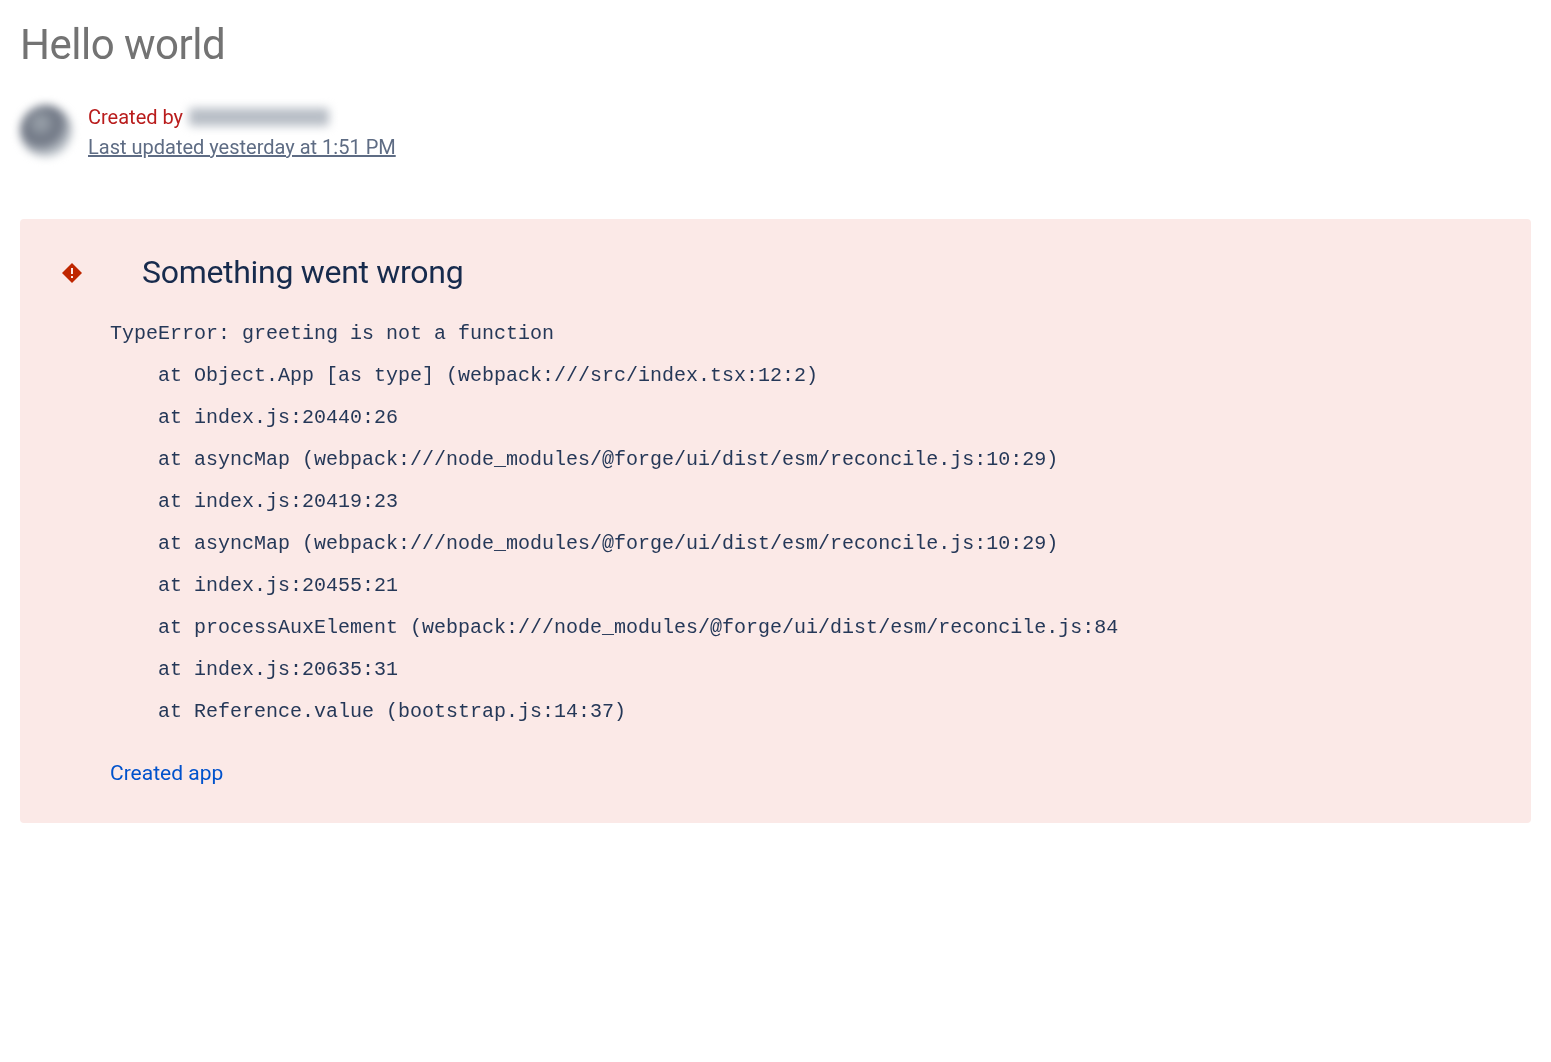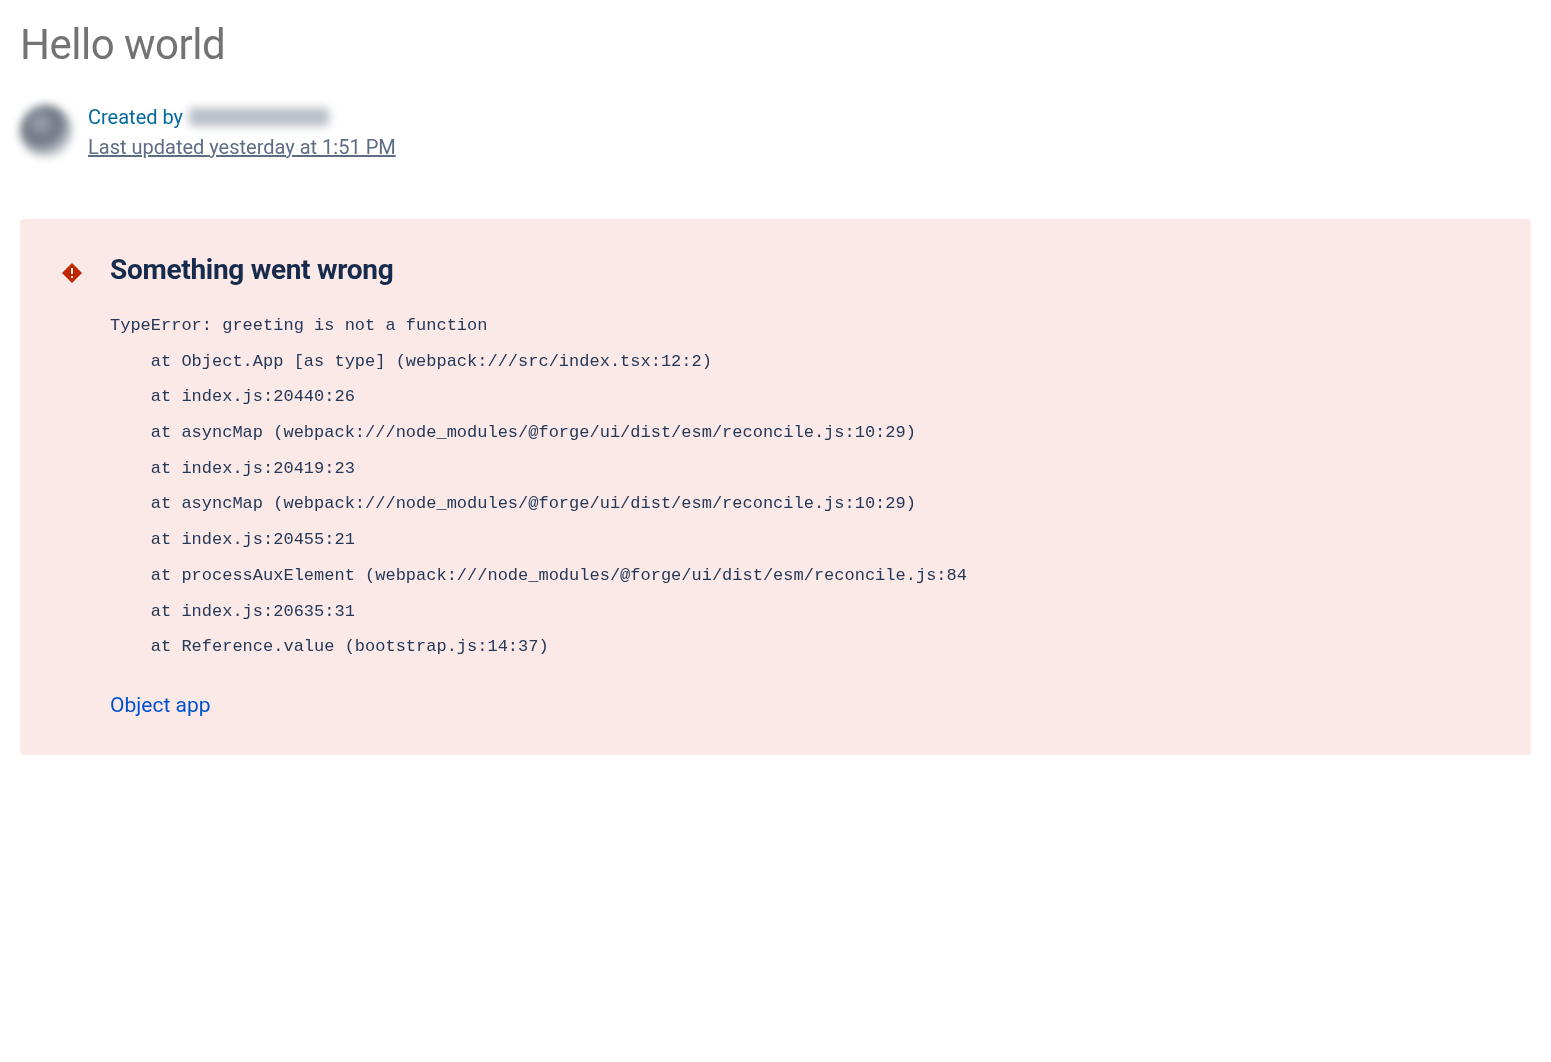--- a/index.html
+++ b/index.html
@@ -41,21 +41,21 @@
       padding-top: 0px;
     }
     .created-line {
       font-size: 20px;
       color: #5E6C84;
       display: flex;
       align-items: center;
       gap: 6px;
     }
     .created-by-label {
-      color: #0369a1;
+      color: #b91c1c;
     }
     .author-name-blur {
       display: inline-block;
       width: 140px;
       height: 18px;
       background: #b8bec6;
       border-radius: 3px;
       filter: blur(5px);
     }
     .updated-line {
@@ -76,36 +76,37 @@
       gap: 26px;
       margin-bottom: 22px;
     }
     .error-icon {
       width: 24px;
       height: 24px;
       flex-shrink: 0;
       margin-top: 8px;
     }
     .error-title {
-      font-size: 28px;
-      font-weight: 700;
+      font-size: 32px;
+      font-weight: 400;
       color: #172B4D;
       letter-spacing: -0.3px;
+      margin-left: 32px;
     }
     .error-body {
       padding-left: 50px;
     }
     .error-description {
       font-size: 21px;
       color: #172B4D;
       margin-bottom: 30px;
     }
     .stack-trace {
       font-family: "SFMono-Regular", Consolas, "Liberation Mono", Menlo, monospace;
-      font-size: 17px;
+      font-size: 20px;
       line-height: 2.1;
       color: #253858;
       white-space: pre;
       overflow-x: hidden;
       margin-bottom: 28px;
     }
     .refresh-link {
       color: #0052CC;
       font-size: 21px;
       text-decoration: none;
@@ -143,15 +144,15 @@
     <pre class="stack-trace">TypeError: greeting is not a function
     at Object.App [as type] (webpack:///src/index.tsx:12:2)
     at index.js:20440:26
     at asyncMap (webpack:///node_modules/@forge/ui/dist/esm/reconcile.js:10:29)
     at index.js:20419:23
     at asyncMap (webpack:///node_modules/@forge/ui/dist/esm/reconcile.js:10:29)
     at index.js:20455:21
     at processAuxElement (webpack:///node_modules/@forge/ui/dist/esm/reconcile.js:84
     at index.js:20635:31
     at Reference.value (bootstrap.js:14:37)</pre>
-    <a class="refresh-link">Object app</a>
+    <a class="refresh-link">Created app</a>
   </div>
 </div>
 
 </body></html>

